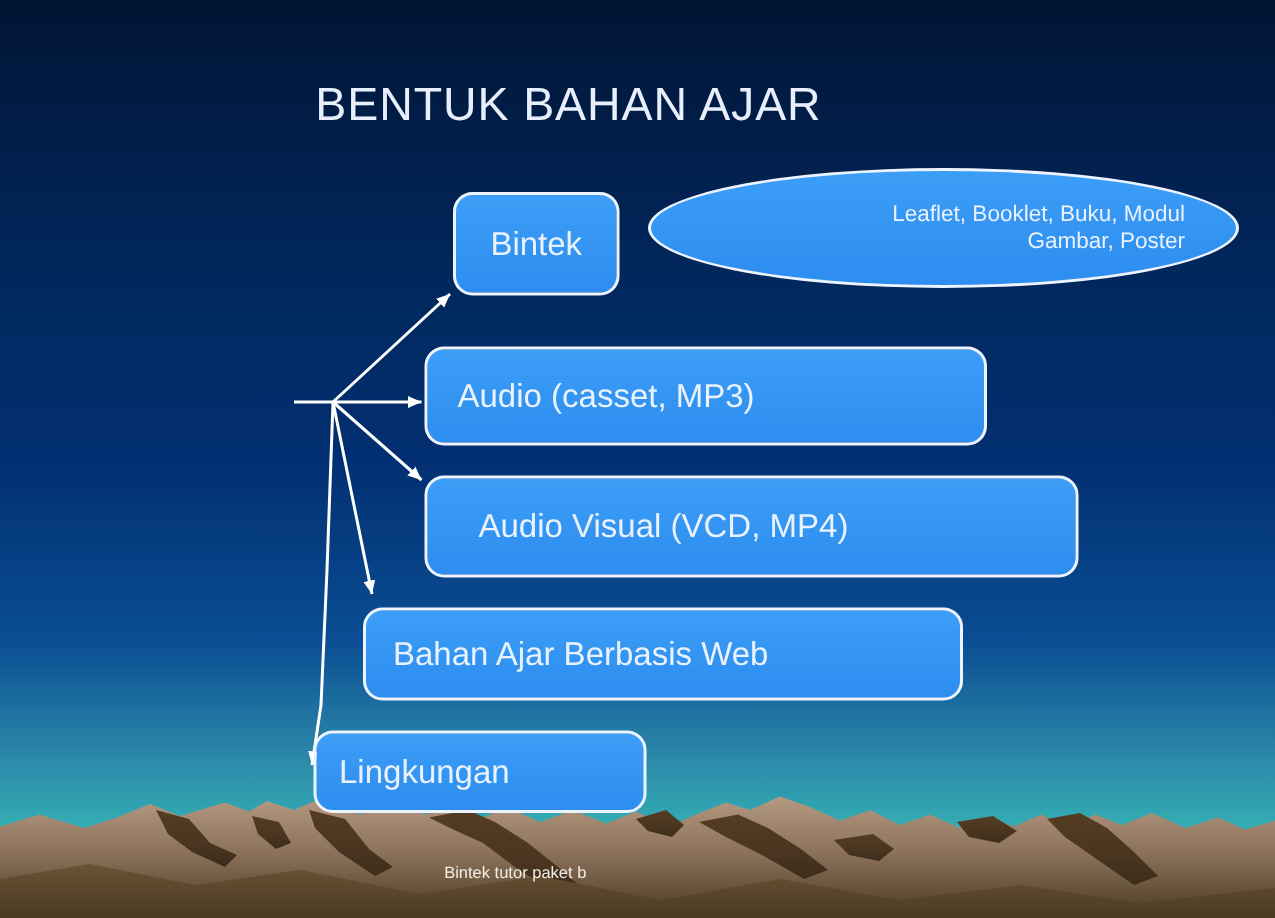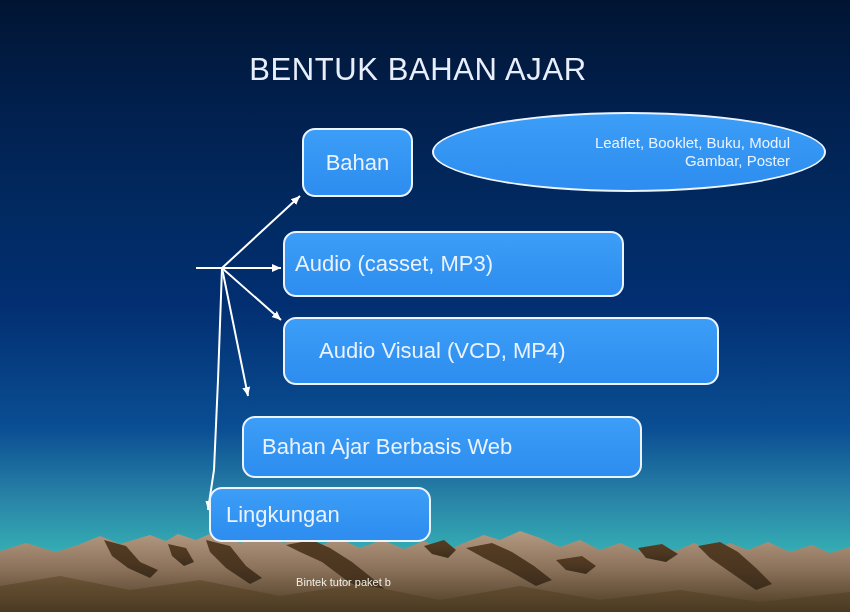--- a/index.html
+++ b/index.html
@@ -38,21 +38,20 @@
   #title {
     position: absolute;
     left: 0;
     top: 52px;
     width: 758px;
     text-align: center;
     font-size: 31px;
     letter-spacing: 0.6px;
     color: #e8eefb;
     white-space: nowrap;
-    padding-left: 39px;
   }
 
   
   .node {
     position: absolute;
     box-sizing: border-box;
     background: linear-gradient(to bottom, #3d9ef8 0%, #3394f2 55%, #2e8df0 100%);
     border: 2px solid #eef4ff;
     color: #eaf2fe;
     display: flex;
@@ -81,33 +80,33 @@
   }
   #n-ellipse .txt { font-size: 15px; text-align: right; }
 
   #n-bentuk {
     left: 44px; top: 228px; width: 178px; height: 72px;
     padding: 0 12px;
   }
   #n-bentuk .txt { font-size: 15px; text-align: left; }
 
   #n-audio {
-    left: 283px; top: 231px; width: 341px; height: 66px;
-    padding: 0 10px;
+    left: 283px; top: 231px; width: 375px; height: 66px;
+    padding: 0 20px;
   }
   #n-audio .txt { font-size: 22px; text-align: left; }
 
   #n-av {
     left: 283px; top: 317px; width: 436px; height: 68px;
     padding: 0 34px;
   }
   #n-av .txt { font-size: 22px; text-align: left; }
 
   #n-web {
-    left: 242px; top: 416px; width: 400px; height: 62px;
+    left: 242px; top: 405px; width: 400px; height: 62px;
     padding: 15px 18px;
   }
   #n-web .txt { font-size: 22px; text-align: left; }
 
   #n-ling {
     left: 209px; top: 487px; width: 222px; height: 55px;
     padding: 16px 15px;
   }
   #n-ling .txt { font-size: 22px; text-align: left; }
 
@@ -204,21 +203,21 @@
       <line x1="222" y1="268" x2="248" y2="396" marker-end="url(#arrowHead)"></line>
 
       <path d="M222,268 L218,380 L214,470 L208,510" marker-end="url(#arrowHead)"></path>
 
       <line x1="196" y1="268" x2="224" y2="268" stroke-width="2"></line>
     </g>
   </svg>
 
 
   <div id="n-cetak" class="node rrect">
-    <span class="txt">Bahan</span>
+    <span class="txt">Bintek</span>
   </div>
 
   <div id="n-ellipse" class="node">
     <span class="txt">Leaflet, Booklet, Buku, Modul<br>Gambar, Poster</span>
   </div>
 
   <div id="n-audio" class="node rrect">
     <span class="txt">Audio (casset, MP3)</span>
   </div>
 

